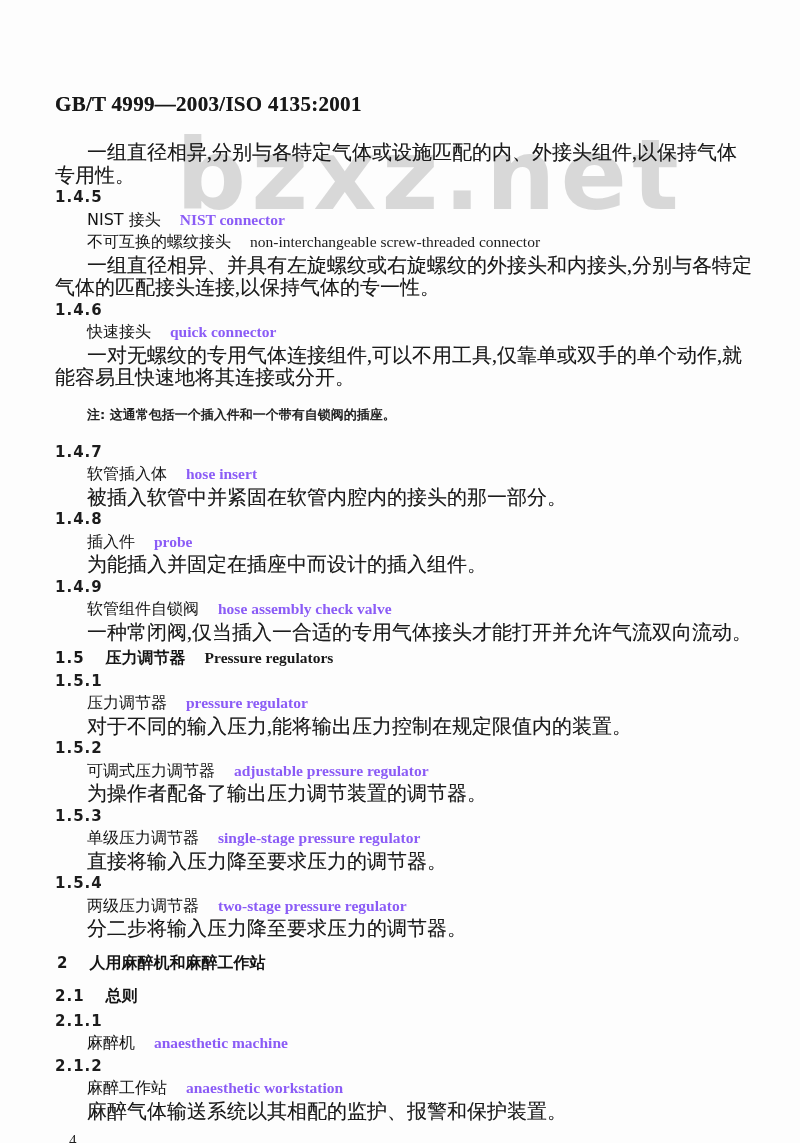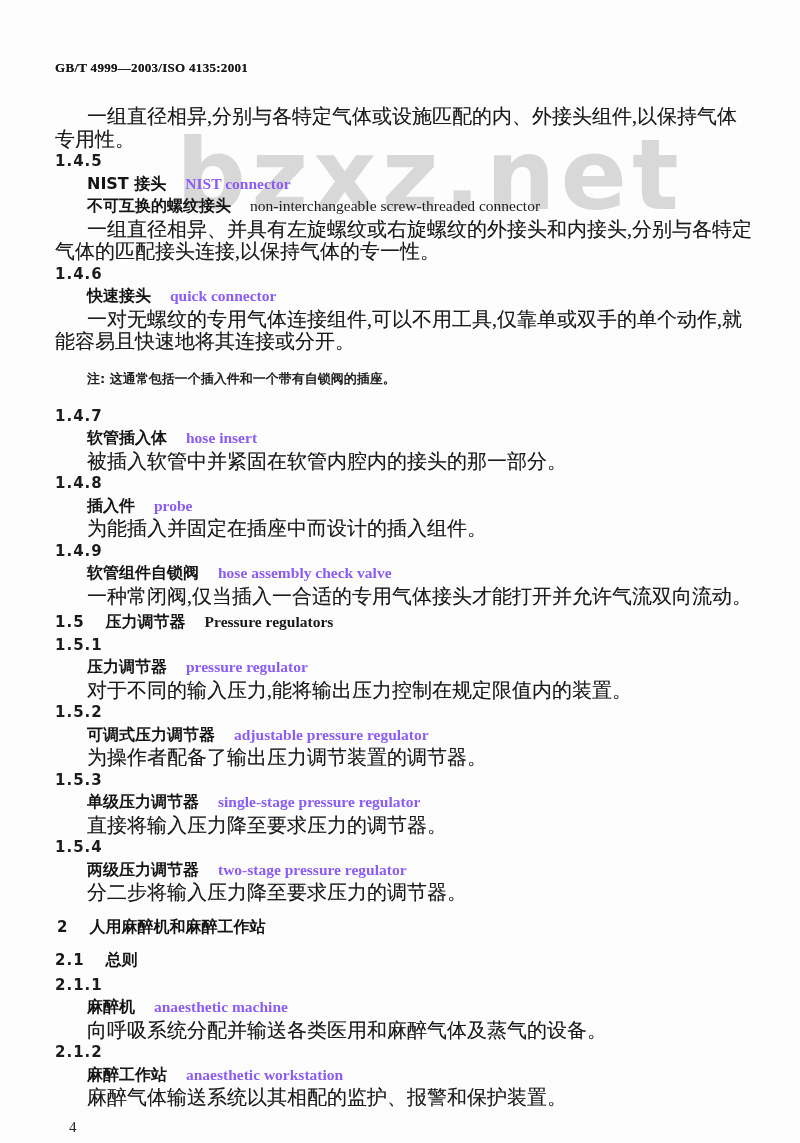--- a/index.html
+++ b/index.html
@@ -26,42 +26,43 @@
     font-size:98px;
     letter-spacing:5px;
     color:rgba(0,0,0,0.145);
     user-select:none;
     white-space:nowrap;
   }
   .content{position:relative;z-index:1;width:700px;}
   .doc-header{
     font-family:"Liberation Serif","DejaVu Serif",serif;
     font-weight:bold;
-    font-size:13px;
+    font-size:21px;
     line-height:20px;
     letter-spacing:0.3px;
     margin-bottom:27px;
     text-shadow:0 0 0.4px rgba(20,20,20,0.7);
+    margin-top:36px;
   }
   .num{
     font-family:"DejaVu Sans",sans-serif;
     font-weight:bold;
     font-size:15px;
     line-height:22.5px;
     letter-spacing:1px;
     color:#1c1c1c;
   }
   .term{
     padding-left:32px;
     line-height:22.5px;
     font-size:16px;
   }
   .term .zh{
     font-family:"DejaVu Sans",sans-serif;
-    font-weight:bold;
+    font-weight:normal;
     color:#141414;
     margin-top:44px;
   }
   .term .en{
     font-family:"Liberation Serif","DejaVu Serif",serif;
     font-weight:bold;
     margin-left:15px;
     font-size:15.5px;
     color:#8b5cf6;
   }
@@ -230,21 +231,20 @@
       <span class="snum">2.1</span>
       <span class="zh">总则</span>
     </div>
 
     <div>
       <div class="num">2.1.1</div>
       <div class="term">
         <span class="zh">麻醉机</span>
         <span class="en">anaesthetic machine</span>
       </div>
-      <p class="def">向呼吸系统分配并输送各类医用和麻醉气体及蒸气的设备。</p>
     </div>
 
     <div>
       <div class="num">2.1.2</div>
       <div class="term">
         <span class="zh">麻醉工作站</span>
         <span class="en">anaesthetic workstation</span>
       </div>
       <p class="def">麻醉气体输送系统以其相配的监护、报警和保护装置。</p>
     </div>

